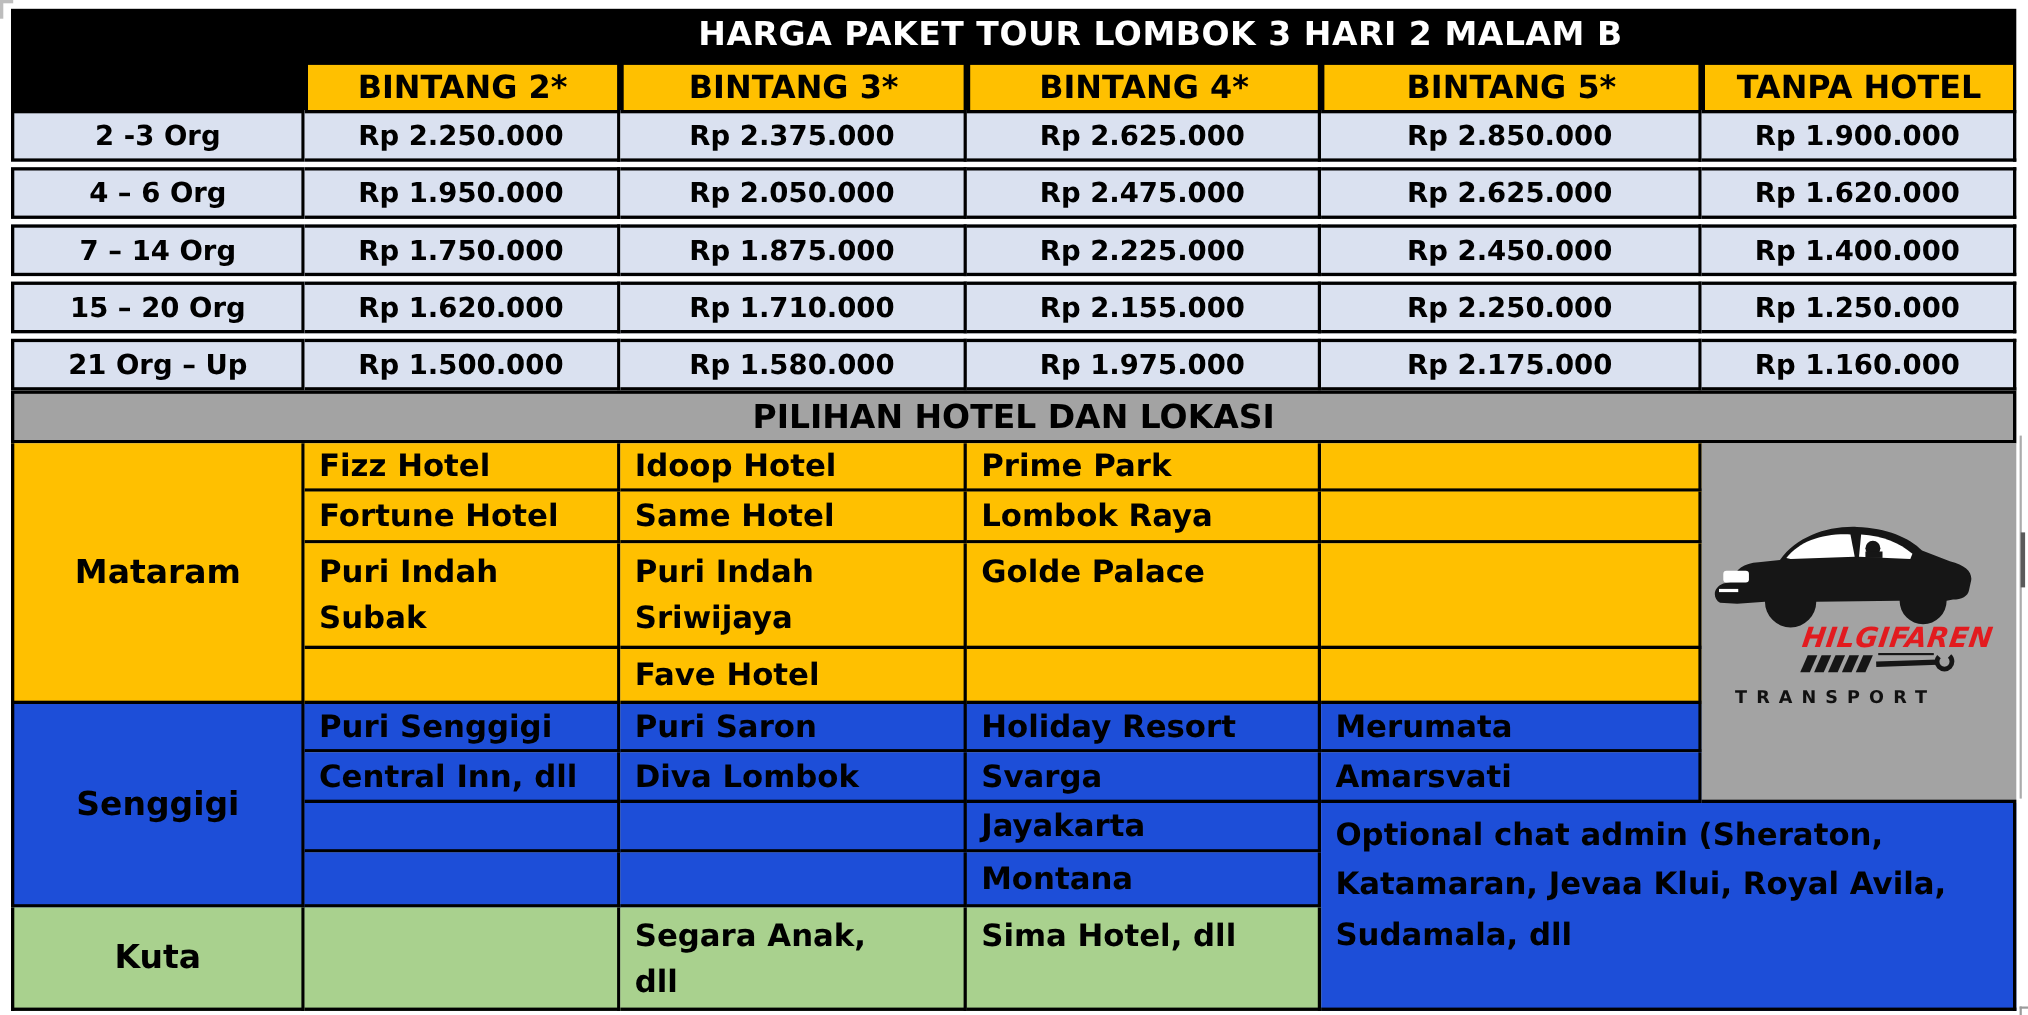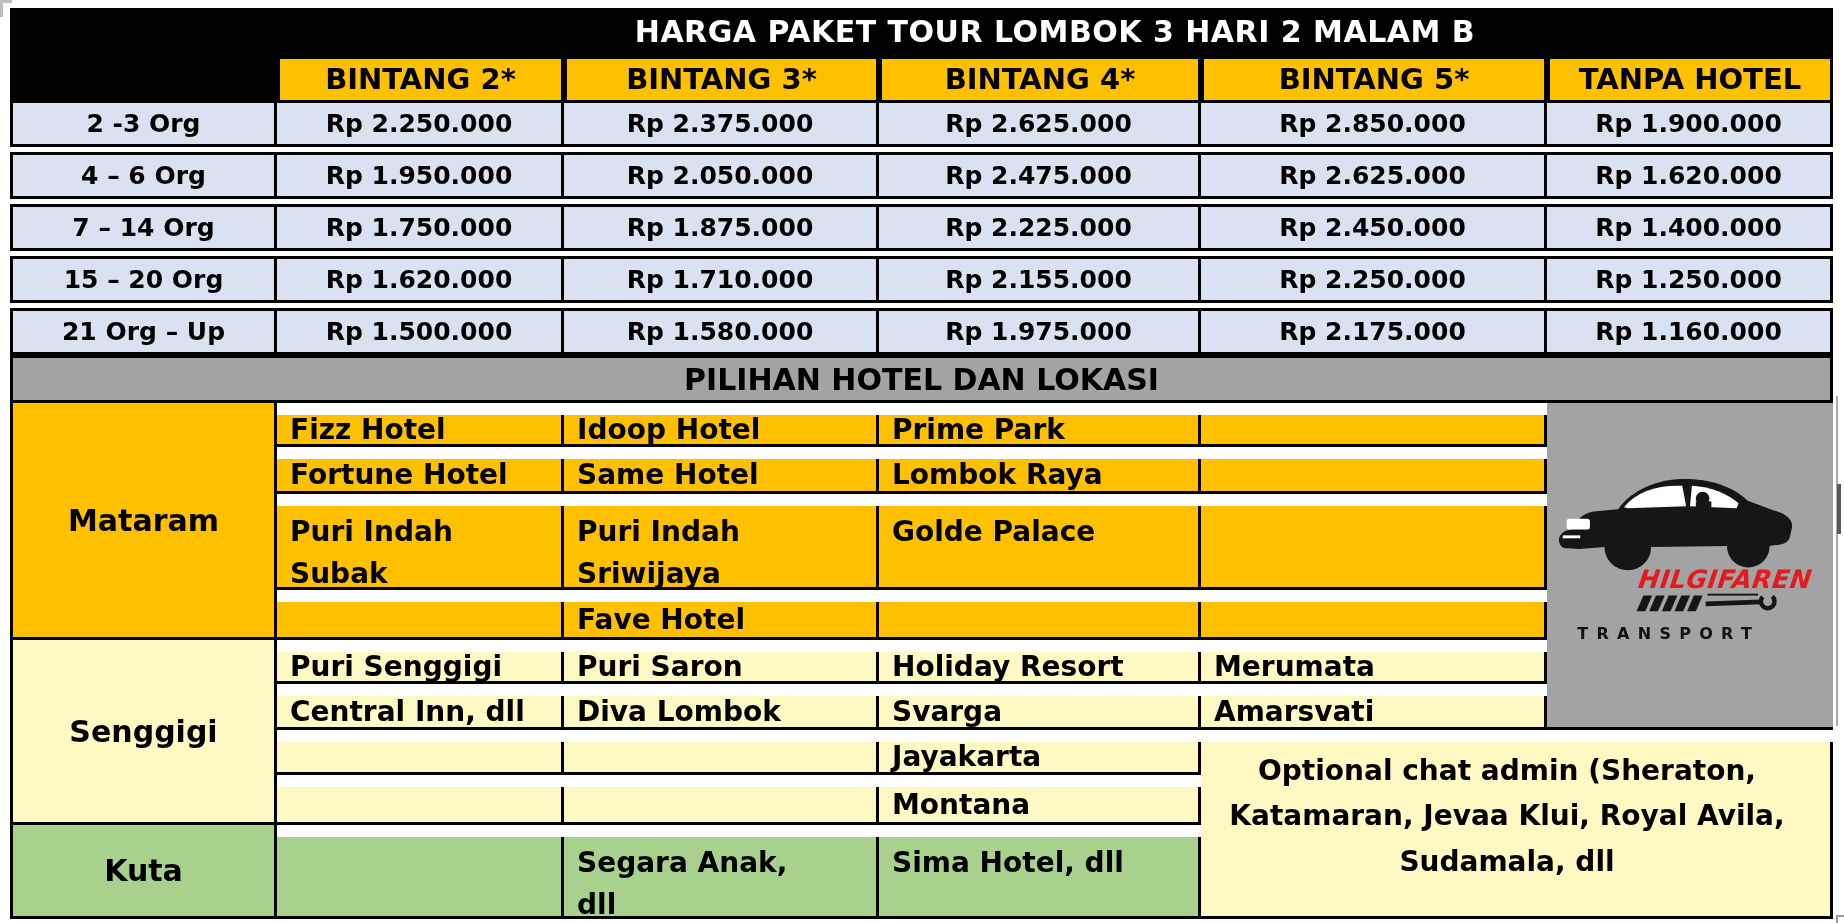--- a/index.html
+++ b/index.html
@@ -7,34 +7,34 @@
   .sheet{position:relative;width:1844px;height:923px;background:#fff;overflow:hidden;}
 
   .grid{
     position:absolute;left:10px;top:8px;
     display:grid;
     grid-template-columns:267px 287px 315px 322px 346px 286px;
     grid-template-rows:47px 45px 47px 5px 47px 5px 47px 5px 47px 5px 47px 48px 44px 47px 96px 50px 44px 46px 45px 50px 94px;
   }
   .cell{box-sizing:border-box;display:flex;align-items:center;justify-content:center;
         font-weight:bold;color:#000;line-height:1.5;overflow:hidden;}
-  .left{justify-content:flex-start;padding-left:13px;text-align:left;margin-top:12px;}
+  .left{justify-content:flex-start;padding-left:13px;text-align:left;}
   .topal{align-items:flex-start;padding-top:5px;}
   .bL{border-left:3px solid #000}.bR{border-right:3px solid #000}
   .bT{border-top:3px solid #000}.bB{border-bottom:3px solid #000}
-  .lav{background:#DAE1F0}.gold{background:#FFC000}.blu{background:#fef9c3}
+  .lav{background:#DAE1F0}.gold{background:#FFC000}.blu{background:#1d4ed8}
   .grn{background:#A9D18E}.wht{background:#a3a3a3}
   .fs30{font-size:30px}.fs29{font-size:25px}.fs28{font-size:28px}
   .blackblock{background:#000;}
   .corner{color:#000000;line-height:44px;font-size:30px;letter-spacing:1px;}
   .title{color:#fff;font-size:30px;letter-spacing:.5px;}
   .goldhead{margin:4px 3px 0 3px;font-size:29px;}
   .wrapNarrow{padding-right:30px;}
   .wrapNarrow2{padding-right:70px;}
-  .optional{padding:6px 30px 0 13px;text-align:center;line-height:1.62;}
+  .optional{padding:6px 30px 0 13px;text-align:left;line-height:1.62;}
   .logo-cell{position:relative;}
   
   .art-tl{position:absolute;left:0;top:0;width:9px;height:14px;
           border-left:3px solid #bdbdbd;border-top:3px solid #bdbdbd;}
   .art-br{position:absolute;left:1836px;top:915px;width:8px;height:8px;
           border-left:2px solid #9b9b9b;border-top:2px solid #9b9b9b;}
   .art-line{position:absolute;left:1836px;top:396px;width:2px;height:330px;background:#ababab;}
   .art-bar{position:absolute;left:1837px;top:484px;width:4px;height:50px;background:#5a5a5a;}
 </style>
 </head>

